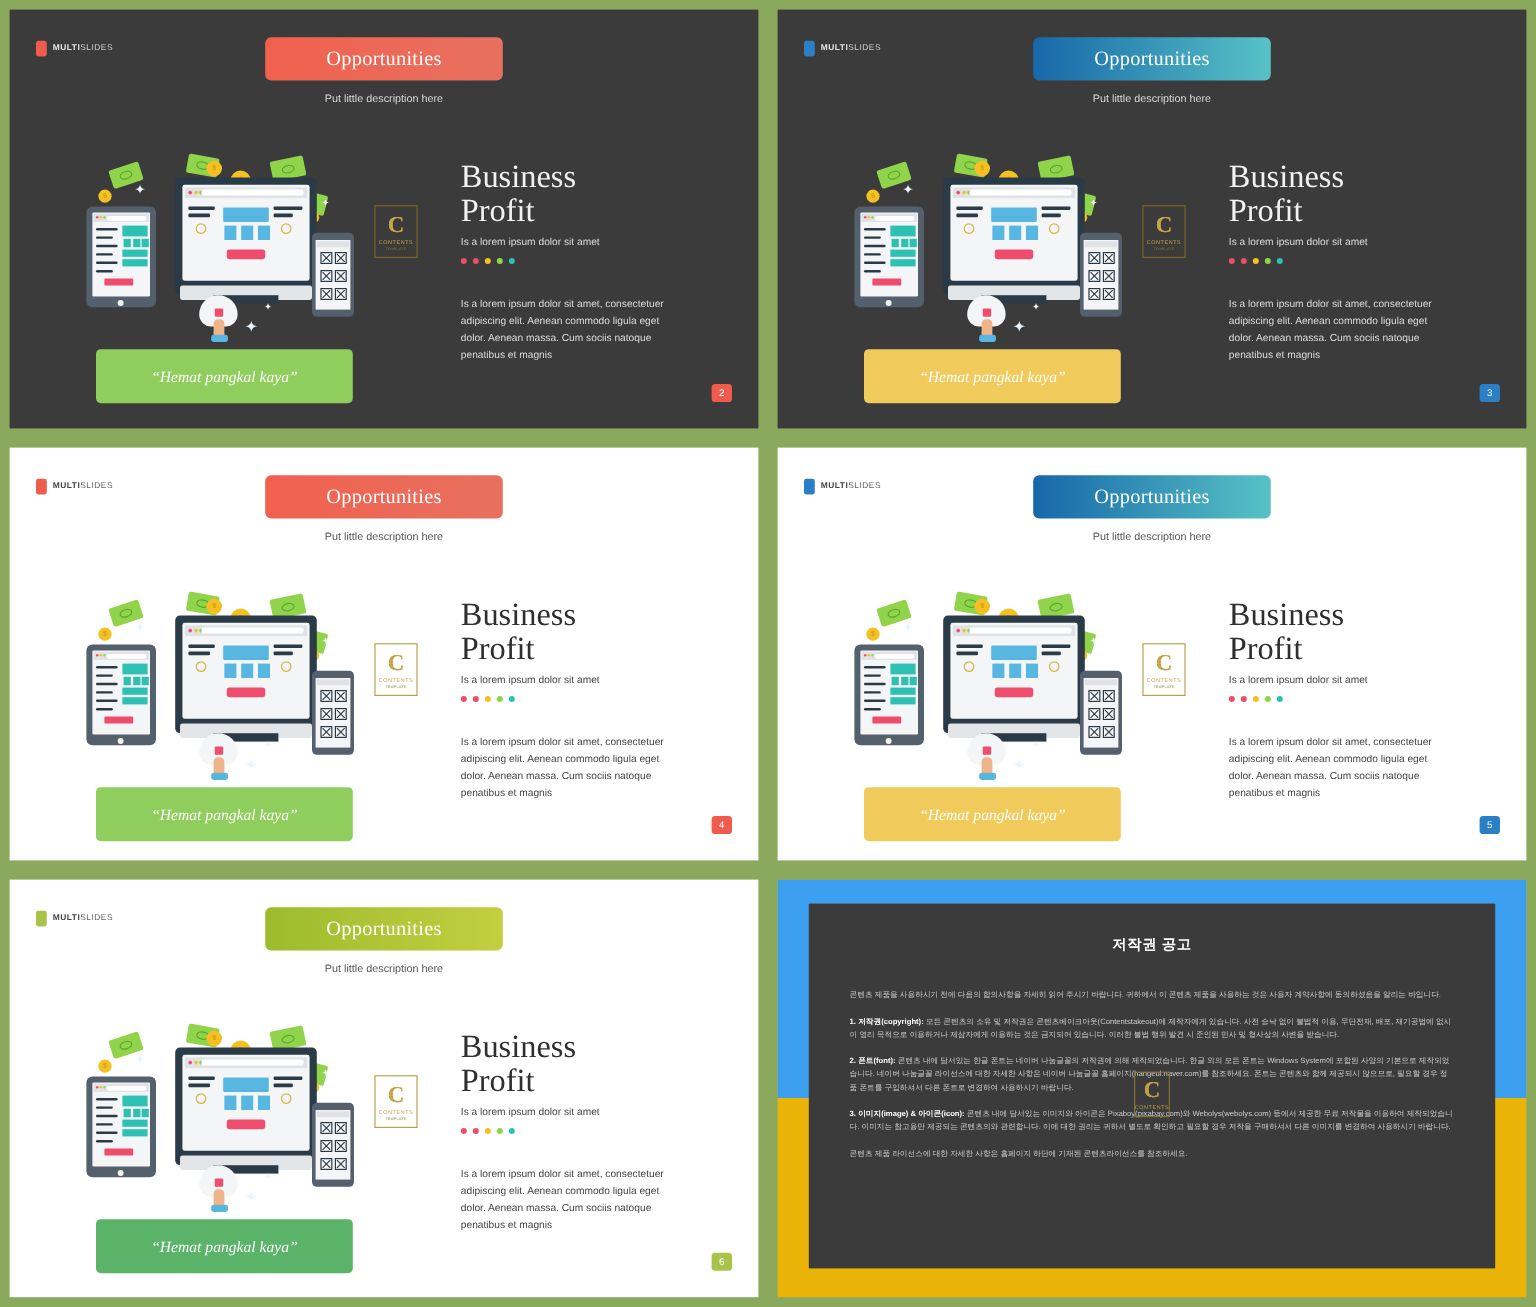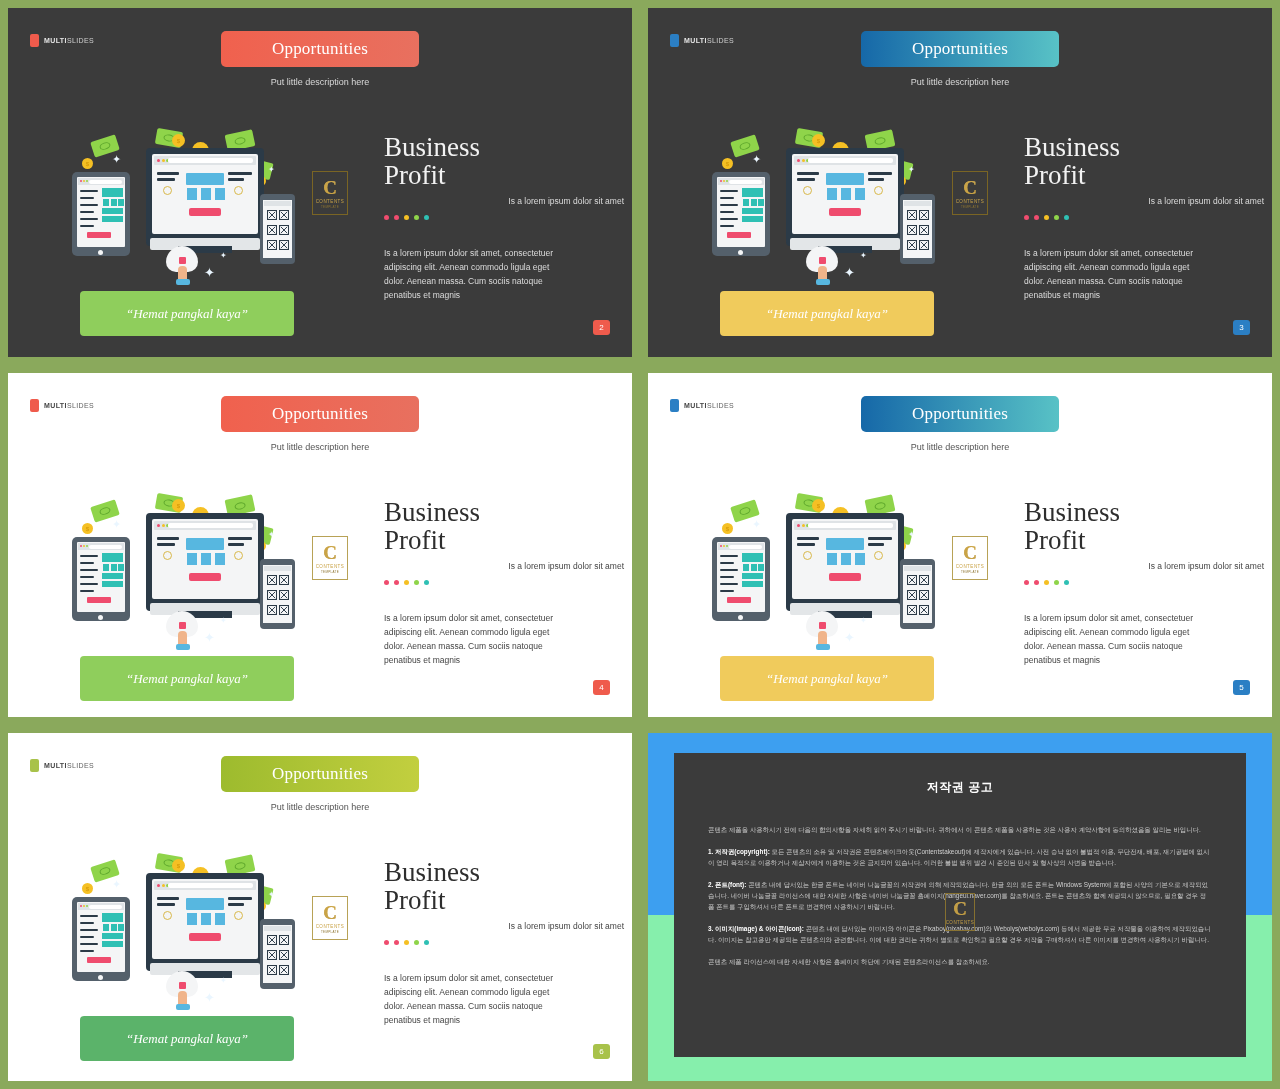--- a/index.html
+++ b/index.html
@@ -48,21 +48,21 @@
   .light .subtitle{color:#555;}
 
   
   .rcol{position:absolute;left:376px;top:125px;width:240px;}
   .heading{
     font-family:"Liberation Serif",serif;
     font-size:27px;line-height:28px;margin:0;font-weight:normal;
   }
   .dark .heading{color:#f2f2f2;}
   .light .heading{color:#2e2e2e;}
-  .sub-lorem{font-size:8.5px;margin-top:7px;text-align:right;}
+  .sub-lorem{font-size:8.5px;margin-top:7px;}
   .dark .sub-lorem{color:#dcdcdc;}
   .light .sub-lorem{color:#444;}
   .dots{display:flex;gap:5px;margin-top:9px;}
   .dot{width:5px;height:5px;border-radius:50%;display:block;}
   .body-text{
     margin-top:26px;font-size:8.5px;line-height:14px;width:170px;
   }
   .dark .body-text{color:#dcdcdc;}
   .light .body-text{color:#444;}
 
@@ -150,21 +150,21 @@
   .hand-red{position:absolute;left:13px;top:11px;width:7px;height:7px;background:#ef4c6e;border-radius:1px;}
   .hand-f{position:absolute;left:12px;top:20px;width:9px;height:17px;background:#f0b48a;border-radius:4px;}
   .hand-cuff{position:absolute;left:10px;top:33px;width:14px;height:6px;background:#57b7e0;border-radius:2px;}
 
   
   .spk{position:absolute;color:#eaf6ff;line-height:1;}
 
   
   .cp-outer{
     position:relative;width:100%;height:100%;
-    background:#86efac;box-sizing:border-box;
+    background:#eab308;box-sizing:border-box;
     padding:16px;
   }
   .cp-blue{
     position:absolute;left:0;top:0;right:0;height:182px;background:#3d9ff0;
   }
   .cp-inner{
     position:absolute;left:26px;top:20px;right:26px;bottom:24px;
     background:#3b3b3b;box-sizing:border-box;padding:26px 34px;
     overflow:hidden;
   }

